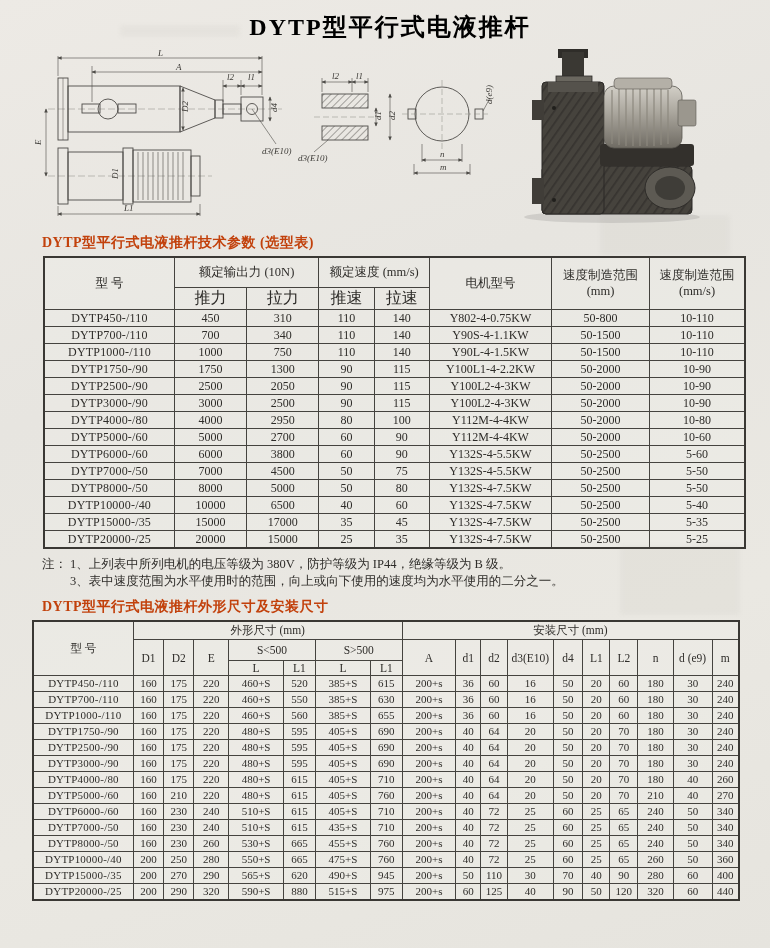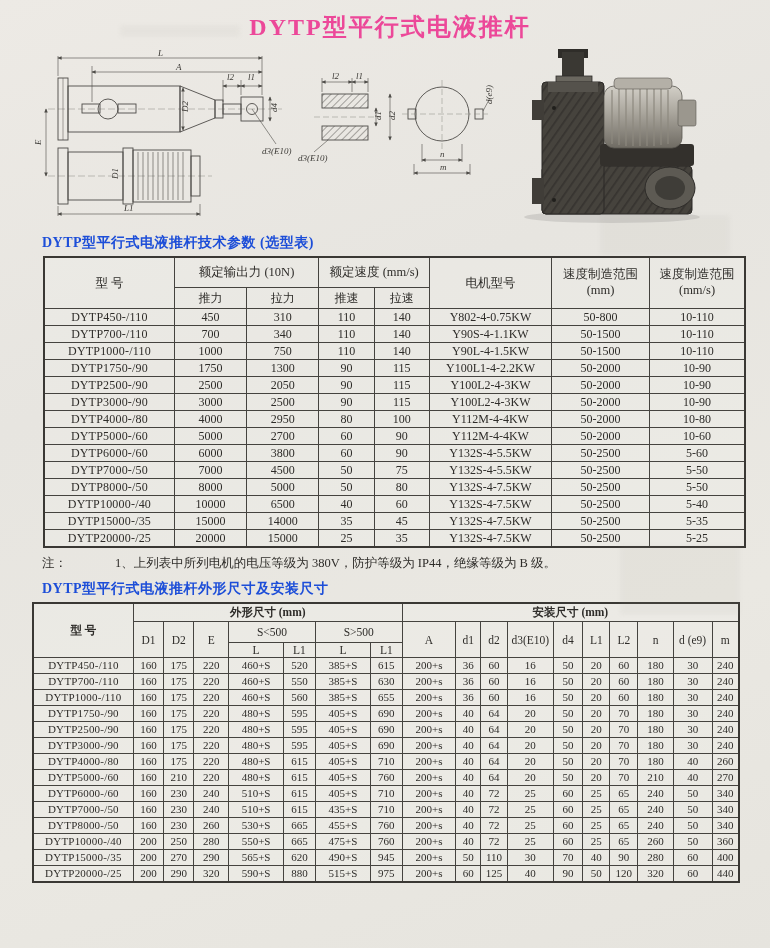--- a/index.html
+++ b/index.html
@@ -7,42 +7,42 @@
     width:770px;height:948px;overflow:hidden;position:relative;
     background:linear-gradient(160deg,#edeae5 0%,#e7e5e0 35%,#eae8e2 70%,#e6e4de 100%);
     font-family:"Liberation Serif","DejaVu Serif",serif;
     color:#2e2c29;
     -webkit-font-smoothing:antialiased;
   }
   .page{box-sizing:border-box;width:770px;height:948px;padding:12px 20px 8px 30px;position:relative;}
   .bleed{position:absolute;background:#9a988f;opacity:.07;filter:blur(2px);border-radius:3px;}
   h1.title{
     margin:0 0 6px 0;text-align:center;font-size:24px;font-weight:700;
-    letter-spacing:2px;color:#ec4899;height:30px;line-height:30px;
+    letter-spacing:2px;color:#000000;height:30px;line-height:30px;
   }
   .figure-row{display:flex;align-items:flex-start;height:178px;margin-bottom:2px;}
   .tech-drawing{flex:0 0 auto;}
   .product-photo{flex:0 0 auto;margin-left:16px;}
-  .section-title{font-size:14px;font-weight:700;color:#1d4ed8;margin:8px 0 4px 12px;letter-spacing:.5px;}
+  .section-title{font-size:14px;font-weight:700;color:#c2410c;margin:8px 0 4px 12px;letter-spacing:.5px;}
   table{border-collapse:collapse;table-layout:fixed;background:rgba(255,255,255,.12);}
   th,td{border:1px solid #45433f;text-align:center;vertical-align:middle;padding:0;color:#2e2c29;font-weight:400;overflow:hidden;white-space:nowrap;}
   .t1{width:703px;margin-left:13px;border:2px solid #3a3834;font-size:12px;}
   .t1 thead tr.h1 th{height:29px;font-size:12.5px;}
-  .t1 thead tr.h2 th{height:20px;font-size:12px;}
+  .t1 thead tr.h2 th{height:20px;font-size:16px;}
   .t1 td{height:16px;font-size:12px;line-height:1;}
   .t2{width:708px;margin-left:2px;border:2px solid #3a3834;font-size:11.5px;}
-  .t2 thead tr.h1 th{height:17px;font-weight:bold;}
+  .t2 thead tr.h1 th{height:17px;}
   .t2 thead tr.h2 th{height:20px;font-size:11.5px;}
   .t2 thead tr.h3 th{height:14px;}
   .t2 td{height:15px;font-size:11px;line-height:1;}
   td.model{letter-spacing:.2px;}
   .pre{white-space:pre-line;line-height:1.25;}
   .notes{position:relative;margin:7px 0 2px 12px;padding-left:28px;font-size:12.5px;line-height:17px;max-width:660px;}
   .notes-label{position:absolute;left:0;top:0;}
-  .note-line{padding-left:25px;text-indent:-25px;margin-left:45px;}
+  .note-line{padding-left:25px;text-indent:-25px;}
   text.dim{font-size:9px;font-style:italic;fill:#3c3a36;font-family:"Liberation Serif",serif;}
 </style>
 </head>
 <body>
 
 <div class="page">
 
   <div class="bleed" style="left:120px;top:25px;width:120px;height:12px;"></div>
   <div class="bleed" style="left:600px;top:215px;width:130px;height:40px;"></div>
   <div class="bleed" style="left:620px;top:545px;width:120px;height:70px;"></div>
@@ -358,21 +358,21 @@
           <td>6500</td>
           <td>40</td>
           <td>60</td>
           <td>Y132S-4-7.5KW</td>
           <td>50-2500</td>
           <td>5-40</td>
         </tr>
         <tr>
           <td class="model">DYTP15000-/35</td>
           <td>15000</td>
-          <td>14000</td>
+          <td>17000</td>
           <td>35</td>
           <td>45</td>
           <td>Y132S-4-7.5KW</td>
           <td>50-2500</td>
           <td>5-35</td>
         </tr>
         <tr>
           <td class="model">DYTP20000-/25</td>
           <td>20000</td>
           <td>15000</td>
@@ -382,20 +382,21 @@
           <td>50-2500</td>
           <td>5-25</td>
         </tr>
       </tbody>
   </table>
 
   <div class="notes">
     <span class="notes-label">注：</span>
     <div>
         <div class="note-line">1、上列表中所列电机的电压等级为 380V，防护等级为 IP44，绝缘等级为 B 级。</div>
+        <div class="note-line">3、表中速度范围为水平使用时的范围，向上或向下使用的速度均为水平使用的二分之一。</div>
       </div>
   </div>
 
   <div class="section-title">DYTP型平行式电液推杆外形尺寸及安装尺寸</div>
 
   <table class="t2">
     <colgroup>
       <col style="width:14.2%">
         <col style="width:4.3%">
         <col style="width:4.3%">

